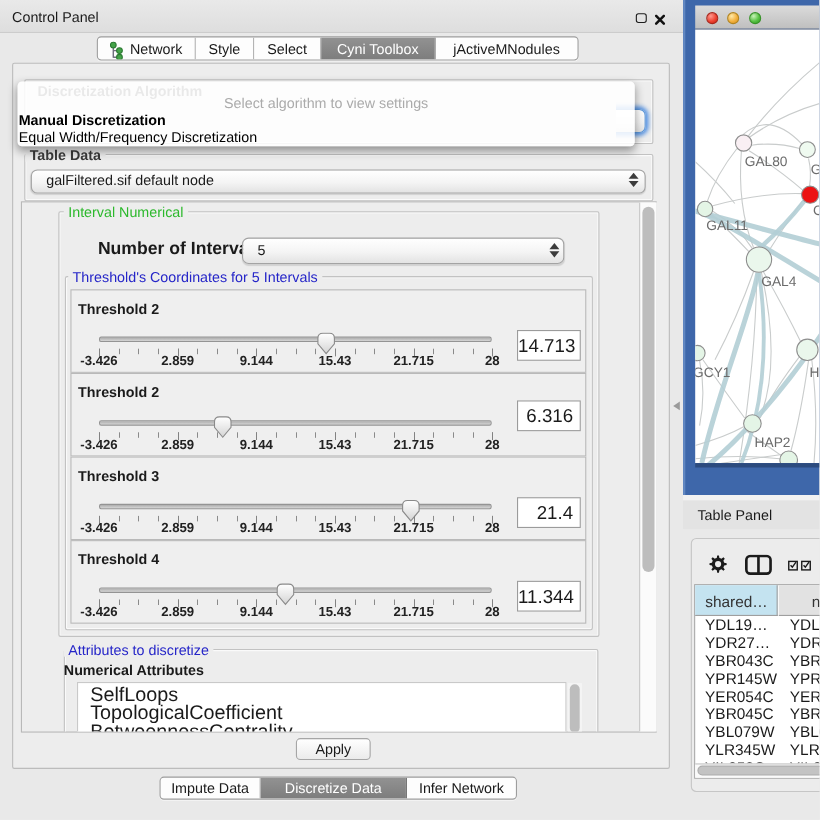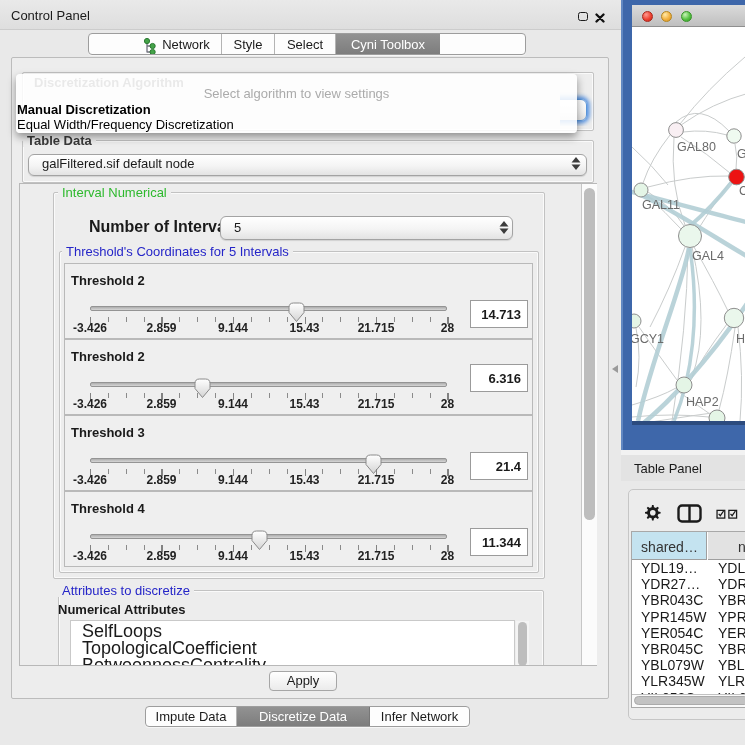--- a/index.html
+++ b/index.html
@@ -13,46 +13,47 @@
 .seg div{height:100%;display:flex;align-items:center;justify-content:center;border-right:1px solid #b4b4b4;box-sizing:border-box;}
 .seg div:last-child{border-right:none;}
 .seg .on{background:linear-gradient(180deg,#929292,#7d7d7d);color:#fff;border-right:1px solid #777;}
 .tpanel{position:absolute;border:1px solid #bcbcbc;background:#ededed;border-radius:2px;}
 .track{position:absolute;height:3px;border:1px solid #949494;border-radius:2px;
   background:linear-gradient(180deg,#adadad,#d6d6d6);}
 .ticks{position:absolute;height:5px;background:repeating-linear-gradient(90deg,#8a8a8a 0,#8a8a8a 1px,transparent 1px,transparent 17.875px);}
 .ticksM{position:absolute;height:7px;background:repeating-linear-gradient(90deg,#828282 0,#828282 1px,transparent 1px,transparent 71.5px);}
 .tlab{position:absolute;font-weight:bold;font-size:12px;color:#222;transform:translateX(-50%);white-space:nowrap;}
 .vbox{position:absolute;width:58px;height:28px;background:#fff;border:1px solid #9b9b9b;
-  font-size:13px;line-height:28px;text-align:right;padding-right:6px;box-sizing:border-box;font-weight:bold;}
+  font-size:17px;line-height:28px;text-align:right;padding-right:6px;box-sizing:border-box;}
 .thp{position:absolute;left:63px;width:469px;height:76px;border:1px solid #b9b9b9;box-sizing:border-box;background:#efefef;}
 .row14{font-size:14px;line-height:16.2px;white-space:nowrap;}
 </style></head>
 <body>
 <div class="a" style="left:0;top:0;width:745px;height:745px;overflow:hidden;">
 
 <div class="a" style="left:0;top:0;width:621px;height:29px;background:linear-gradient(180deg,#e9e9e9,#dedede);border-bottom:1px solid #cccccc;"></div>
 <div class="a" style="left:11px;top:8px;font-size:13px;">Control Panel</div>
 <div class="a" style="left:578px;top:12px;width:8px;height:7px;border:1.6px solid #1c1c1c;border-radius:2.5px;"></div>
 <div class="a" style="left:595px;top:11px;width:10px;height:10px;">
 <svg width="10" height="10">
         <path d="M1.5,1.5 L8.5,8.5 M8.5,1.5 L1.5,8.5" stroke="#111" stroke-width="2.3" stroke-linecap="round"></path>
       </svg>
 </div>
 
 <div class="seg" style="left:88px;top:33px;width:436px;height:20px;">
-<div style="width:89px;margin-left:44px;"><svg width="13" height="17" style="margin-right:5px;margin-top:3px;" viewBox="0 0 13 17">
+<div style="width:89px;"><svg width="13" height="17" style="margin-right:5px;margin-top:3px;" viewBox="0 0 13 17">
           <path d="M3,4 L3,15.5 M3,9 L8,9 M3,15 L8,15" stroke="#70707e" stroke-width="1.3" fill="none"></path>
           <circle cx="3" cy="4" r="2.6" fill="#44a348" stroke="#2c7a33" stroke-width="1"></circle>
           <circle cx="8.6" cy="9" r="2.6" fill="#44a348" stroke="#2c7a33" stroke-width="1"></circle>
           <circle cx="8.6" cy="15" r="2.6" fill="#44a348" stroke="#2c7a33" stroke-width="1"></circle>
         </svg>Network</div>
 <div style="width:53px;">Style</div>
 <div style="width:61px;">Select</div>
 <div class="on" style="width:104px;">Cyni Toolbox</div>
+<div style="width:129px;">jActiveMNodules</div>
 </div>
 
 <div class="tpanel" style="left:11px;top:57px;width:596px;height:640px;"></div>
 
 <div class="gb" style="left:22px;top:72px;width:570px;height:57px;"></div>
 <div class="gbt" style="left:30px;top:76px;font-weight:bold;color:#585858;">Discretization Algorithm</div>
 <div class="a" style="left:560px;top:92px;width:37px;height:34px;overflow:hidden;">
       <div class="combo" style="left:-532px;top:7px;width:557px;height:20px;border:1.5px solid #5b96d9;box-shadow:0 0 4px 2.5px rgba(75,140,225,.95);"></div>
     </div>
 

